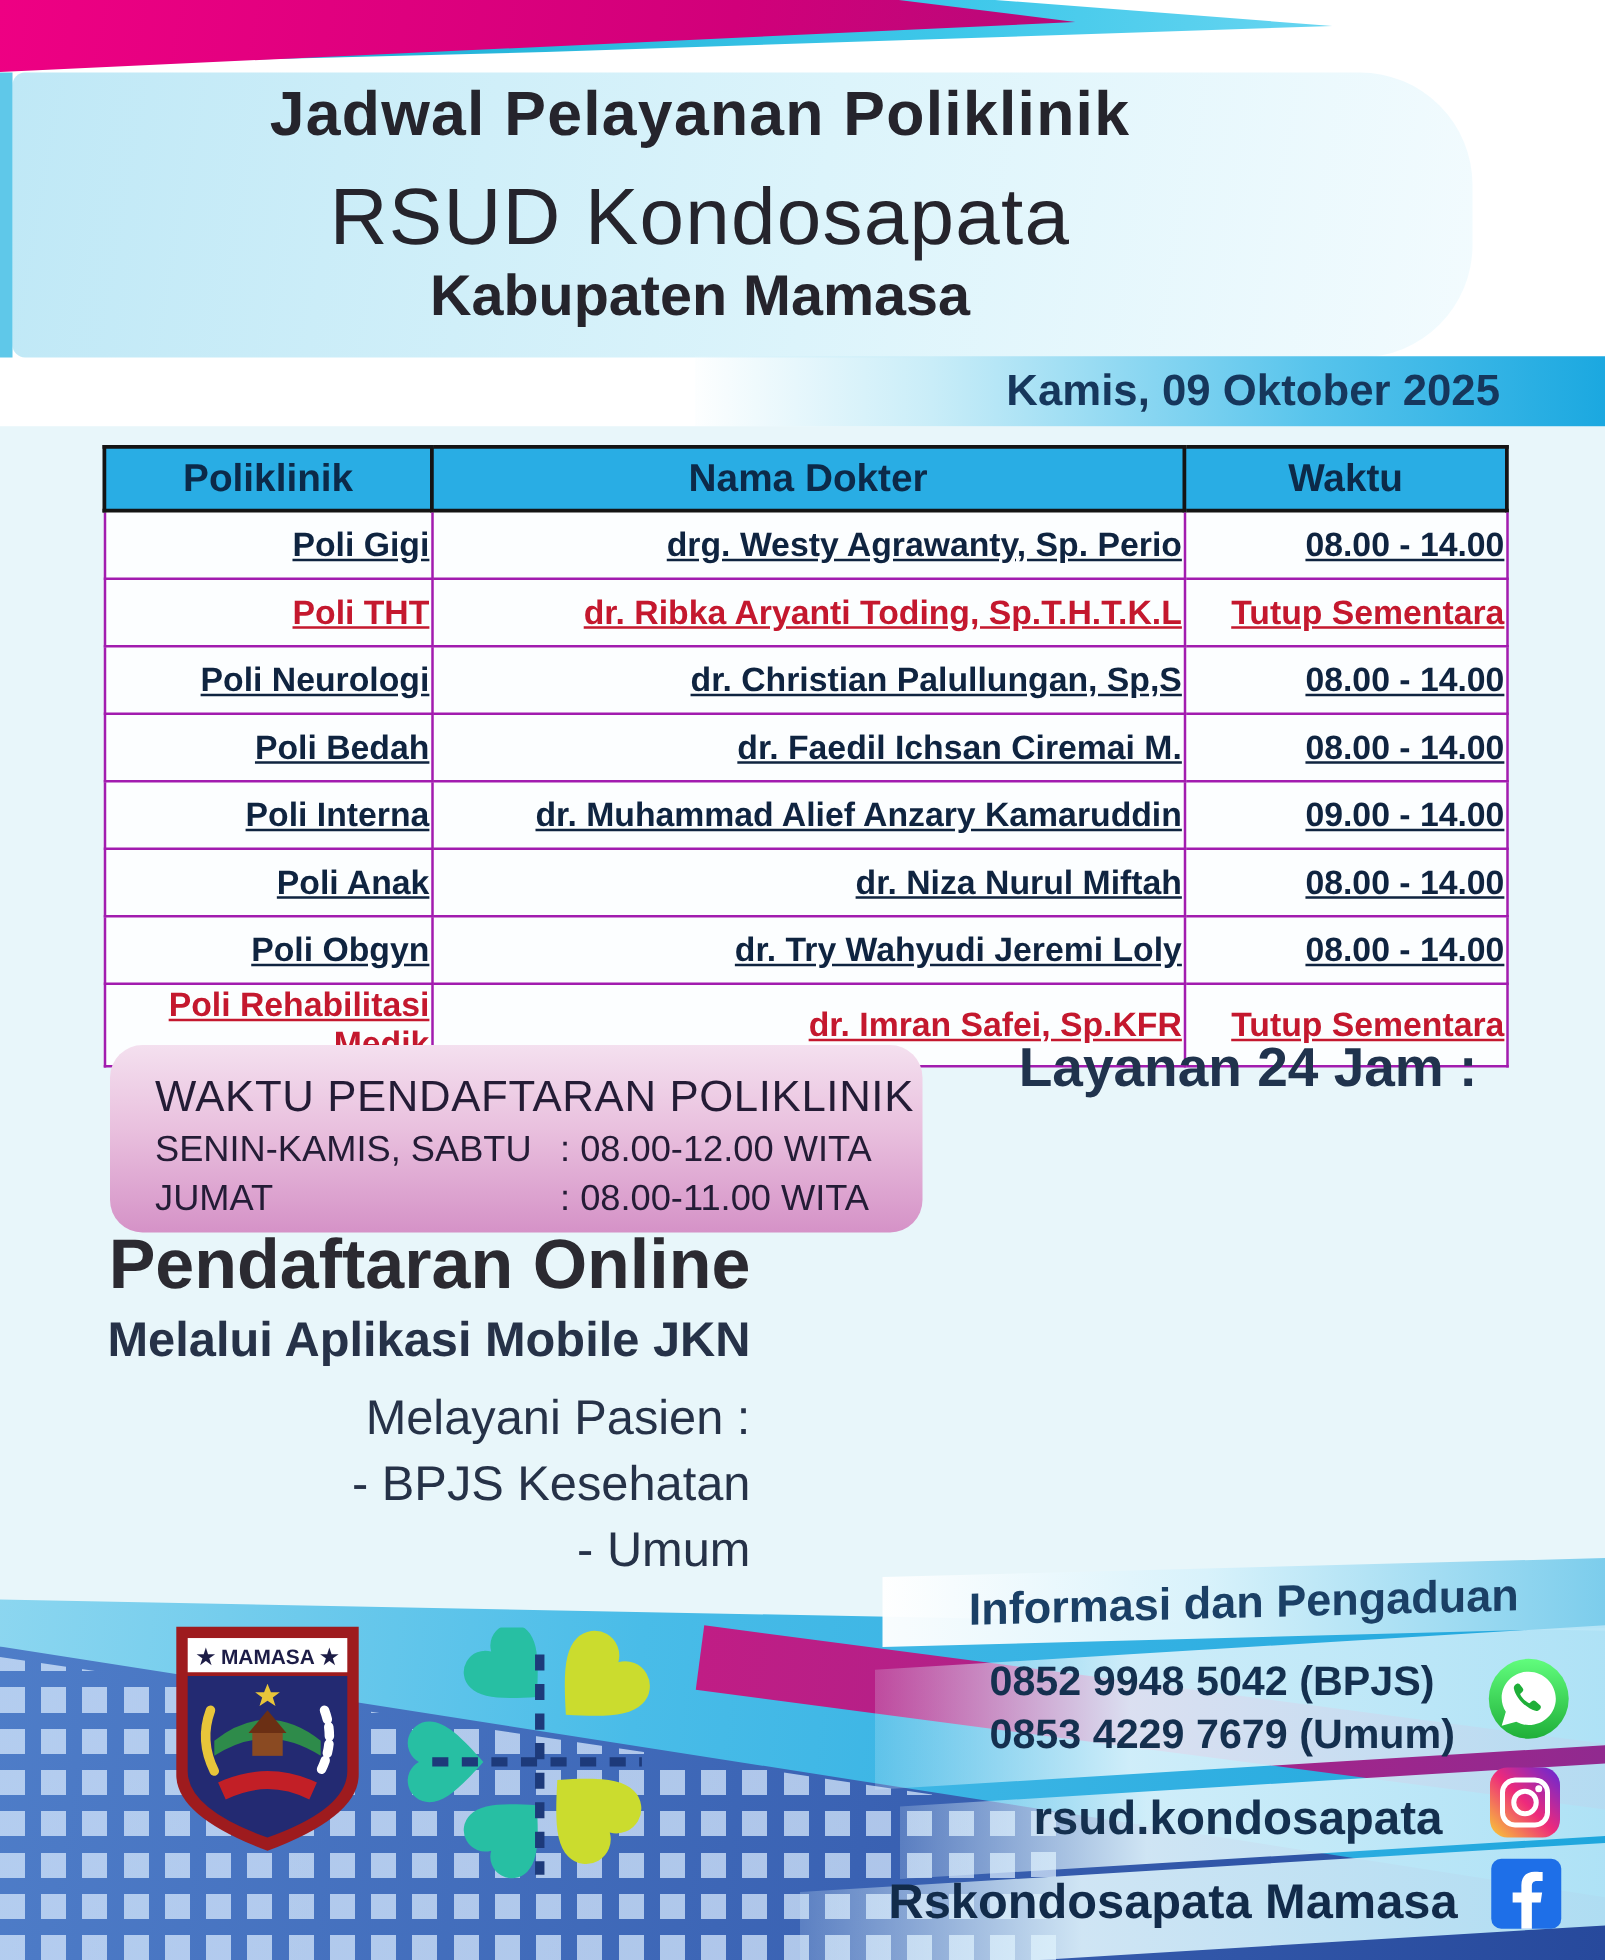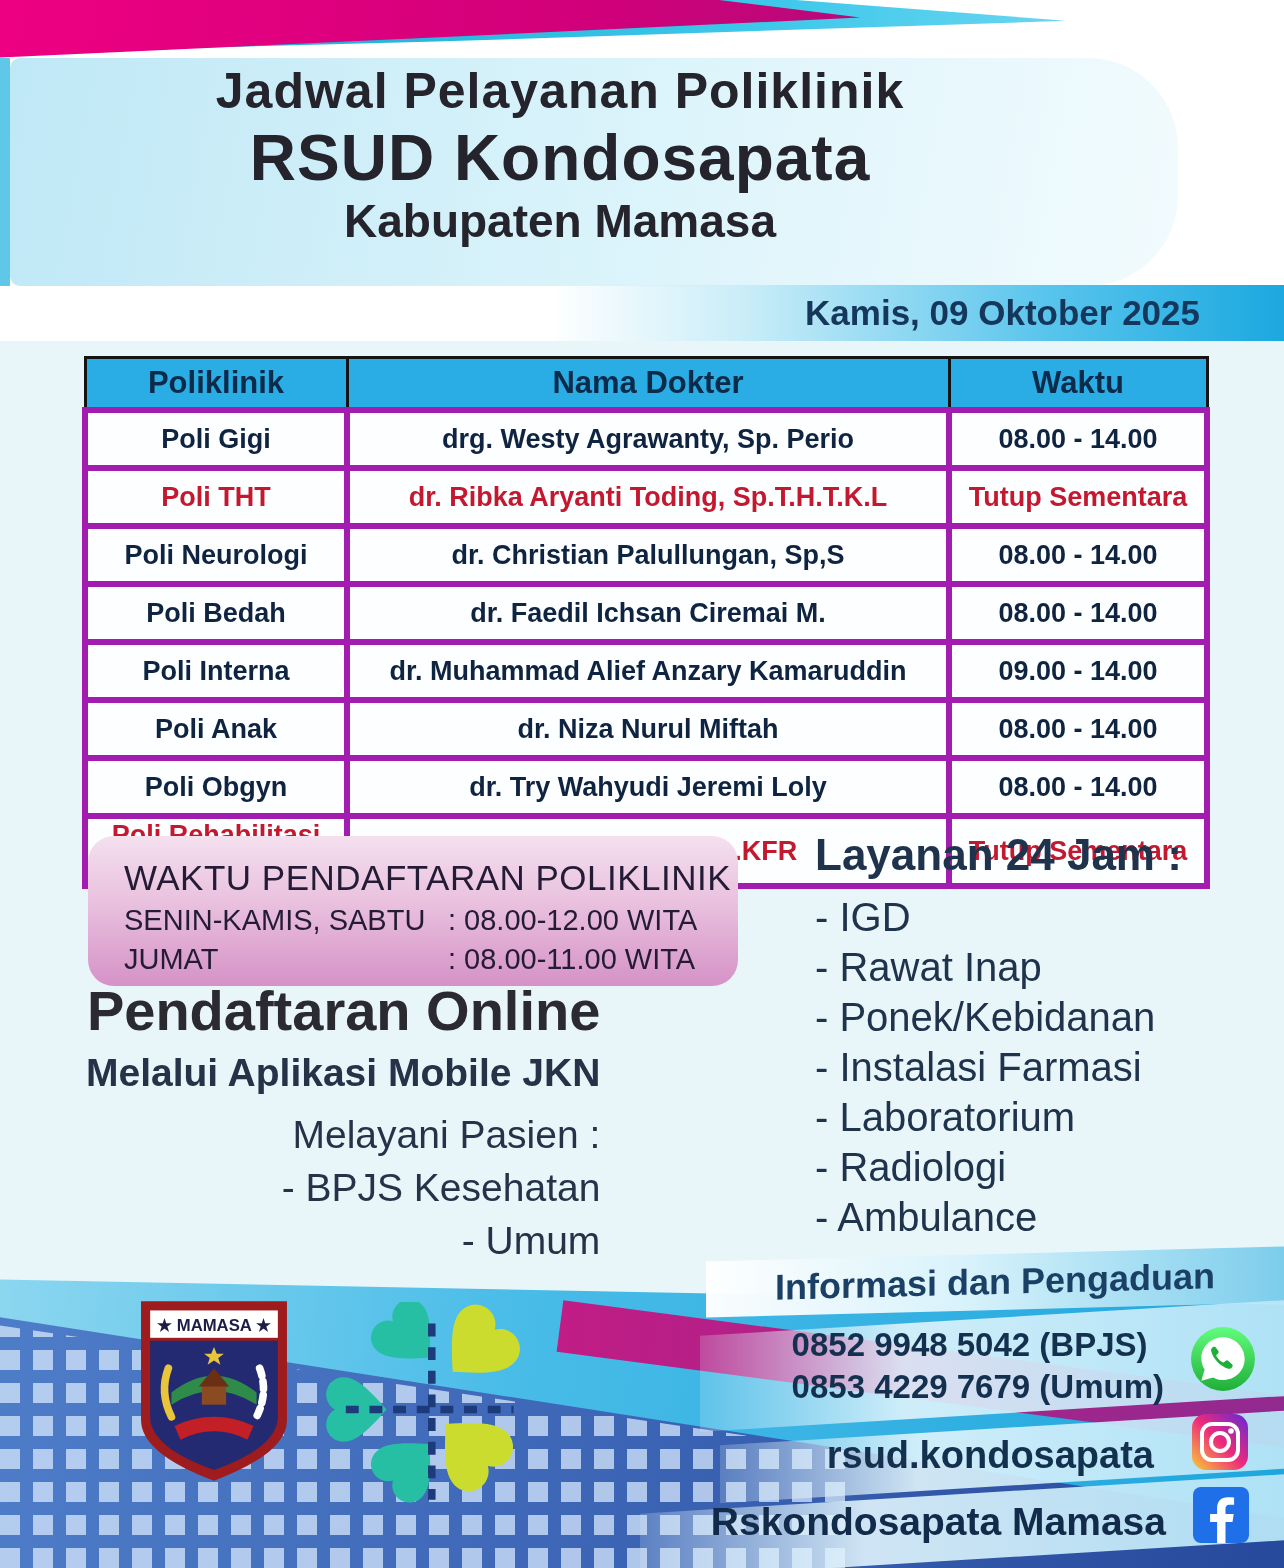--- a/index.html
+++ b/index.html
@@ -14,35 +14,35 @@
   .left-strip{position:absolute;left:0;top:58px;width:10px;height:228px;background:#5fc8e9;z-index:1;}
   .deco-teal{position:absolute;left:0;top:0;width:100%;height:160px;z-index:2;
     background:linear-gradient(95deg,#0fa3cc 0%,#3fc8ea 60%,#8ae0f6 100%);
     clip-path:polygon(0 0,62% 0,83% 13%,34% 26%,0 33%);}
   .deco-magenta{position:absolute;left:0;top:0;width:100%;height:160px;z-index:3;
     background:linear-gradient(100deg,#ee0083 0%,#d1007a 45%,#8e1a78 100%);
     clip-path:polygon(0 0,56% 0,67% 11%,0 36%);}
 
   .titles{position:absolute;left:60px;top:64px;width:1000px;text-align:center;z-index:4;color:#25242c;}
   .t1{font-size:50px;font-weight:800;letter-spacing:1px;line-height:1.08;}
-  .t2{font-size:64px;font-weight:700;letter-spacing:1px;line-height:1.08;margin-top:6px;}
+  .t2{font-size:64px;font-weight:400;letter-spacing:1px;line-height:1.08;margin-top:21px;}
   .t3{font-size:46px;font-weight:800;line-height:1.08;margin-top:4px;}
 
   .date-band{position:absolute;left:556px;top:285px;width:728px;height:56px;z-index:4;
     background:linear-gradient(90deg,rgba(240,251,254,0.15) 0%,#c9edf8 26%,#57c4ec 68%,#1ba8e0 100%);
     display:flex;align-items:center;justify-content:flex-end;box-sizing:border-box;padding-right:84px;}
   .date-text{font-size:35px;font-weight:800;color:#16375c;}
 
   
   .sched{position:absolute;left:82px;top:356px;z-index:4;}
   table{border-collapse:collapse;table-layout:fixed;width:1122px;}
   th{height:46px;background:#29ade4;color:#0c2a49;font-size:31px;font-weight:800;
      border:3px solid #141414;}
   td{height:50px;background:#fcfeff;color:#0f2440;font-size:27px;font-weight:700;
-     text-align:center;border:6px solid #a21caf;}
+     text-align:right;border:2px solid #a21caf;text-decoration:underline;}
   tr.closed td{color:#c4182e;}
 
   
   .pink-box{position:absolute;left:88px;top:836px;width:650px;height:150px;z-index:4;
     border-radius:26px;box-sizing:border-box;padding:22px 0 0 36px;
     background:linear-gradient(180deg,#f4e0ef 0%,#e9c0de 45%,#d592c7 100%);}
   .pink-title{font-size:35px;font-weight:400;color:#241c36;letter-spacing:.5px;}
   .pink-row{display:flex;font-size:29px;font-weight:500;color:#241c36;margin-top:6px;}
   .pink-label{width:324px;flex:none;}
 
@@ -183,29 +183,20 @@
       <span>: 08.00-12.00 WITA</span>
     </div>
     <div class="pink-row">
       <span class="pink-label">JUMAT</span>
       <span>: 08.00-11.00 WITA</span>
     </div>
   </div>
 
   <div class="services">
     <div class="services-title">Layanan 24 Jam :</div>
-    <ul>
-      <li>- IGD</li>
-      <li>- Rawat Inap</li>
-      <li>- Ponek/Kebidanan</li>
-      <li>- Instalasi Farmasi</li>
-      <li>- Laboratorium</li>
-      <li>- Radiologi</li>
-      <li>- Ambulance</li>
-    </ul>
   </div>
 
   <div class="online">
     <div class="online-title">Pendaftaran Online</div>
     <div class="online-sub">Melalui Aplikasi Mobile JKN</div>
     <div class="online-pt">Melayani Pasien :</div>
     <div class="online-item">- BPJS Kesehatan</div>
     <div class="online-item">- Umum</div>
   </div>
 

